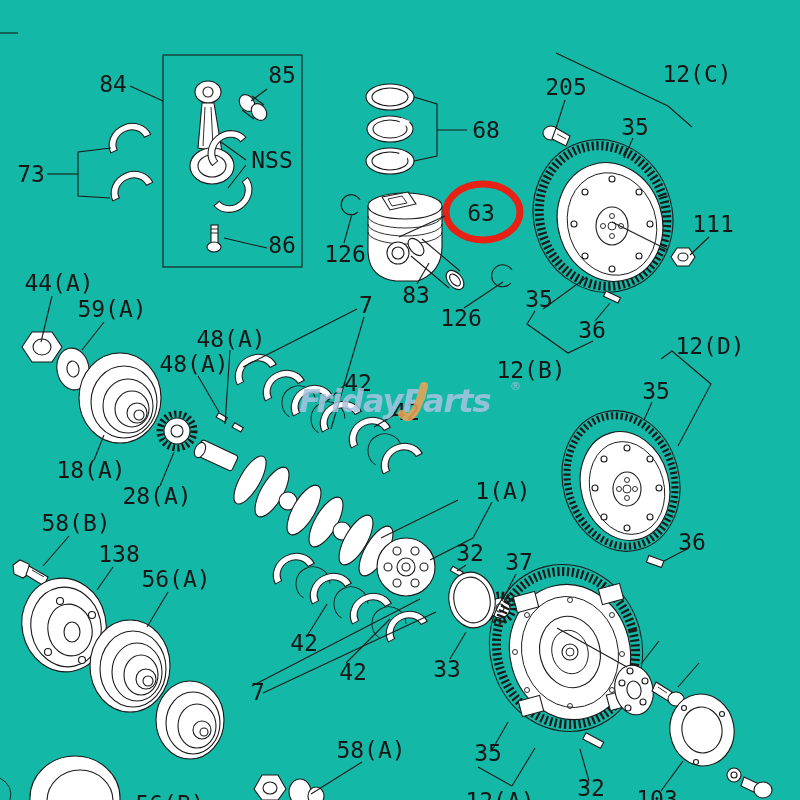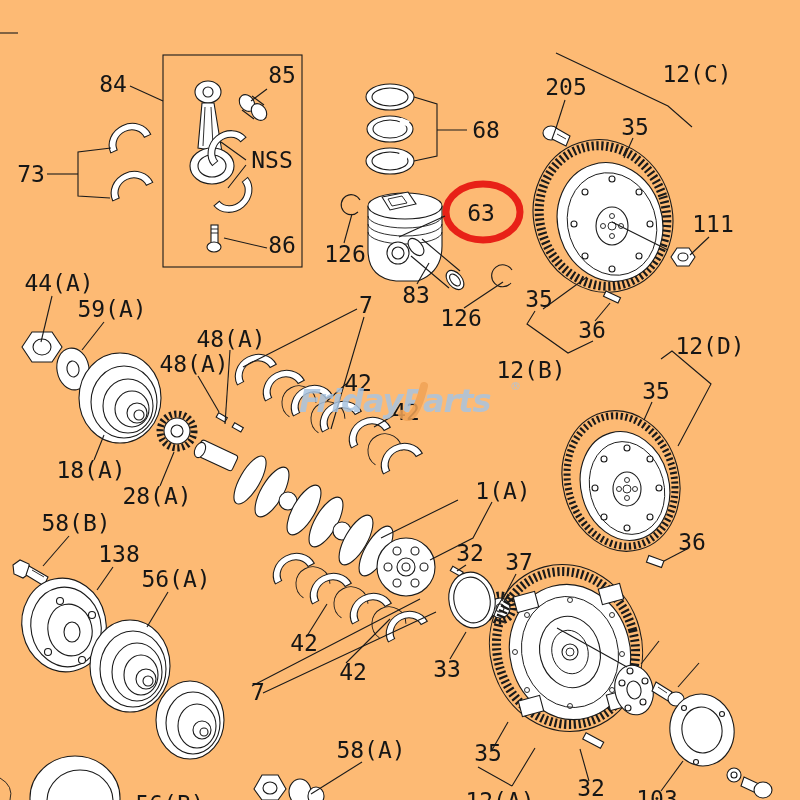--- a/index.html
+++ b/index.html
@@ -1,16 +1,16 @@
 <!DOCTYPE html>
 <html><head>
 <meta charset="utf-8">
 <style>
   html,body{margin:0;padding:0;background:#fff;}
-  #canvas{position:relative;width:800px;height:800px;background:#fdba74;overflow:hidden;}
+  #canvas{position:relative;width:800px;height:800px;background:#14b8a6;overflow:hidden;}
   svg{position:absolute;left:0;top:0;}
   .ln{fill:none;stroke:#1a1a1a;stroke-width:1.1;}
   .fw{fill:#ffffff;stroke:#1a1a1a;stroke-width:1.1;}
   .thin{fill:none;stroke:#1a1a1a;stroke-width:0.9;}
   .teeth{fill:none;stroke:#1a1a1a;stroke-width:9;stroke-dasharray:2.2 2.6;}
   .teeth-s{fill:none;stroke:#1a1a1a;stroke-width:7;stroke-dasharray:2.2 2.6;}
   .lbl{font-family:"DejaVu Sans Mono",monospace;font-size:23px;fill:#161616;}
   .wm{font-family:"DejaVu Sans",sans-serif;font-size:32px;font-style:italic;font-weight:bold;letter-spacing:-1px;}
   .wmreg{font-family:"DejaVu Sans",sans-serif;font-size:11px;}
 </style>

